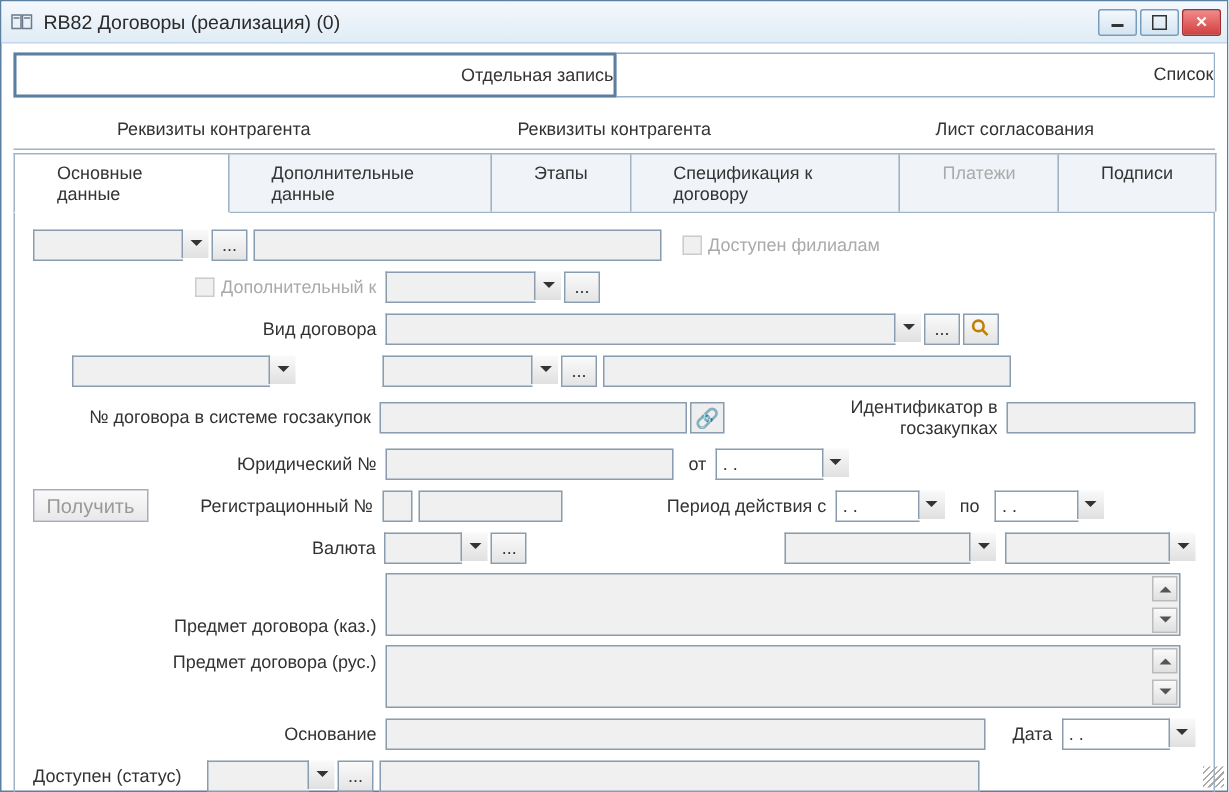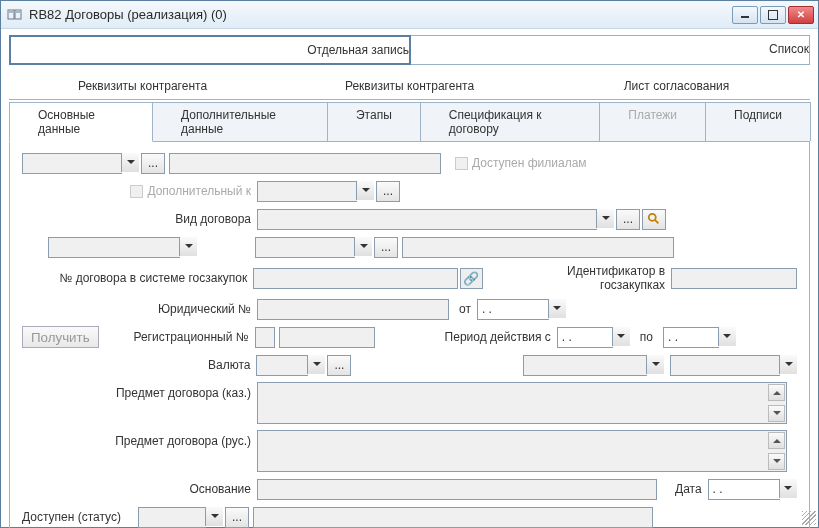--- a/index.html
+++ b/index.html
@@ -205,21 +205,21 @@
           <div class="fld input" style="width:124px"></div>
             <div class="drop"></div>
         </div>
         <div style="width:6px"></div>
         <div class="comboWrap">
           <div class="fld input" style="width:110px"></div>
             <div class="drop"></div>
         </div>
       </div>
 
-      <div class="row" style="align-items:flex-start">
+      <div class="row" style="align-items:flex-end">
         <div class="label" style="width:235px;padding-top:4px">Предмет договора (каз.)</div>
         <div class="txtarea" style="width:530px;height:42px">
           <div class="sb-up"></div>
           <div class="sb-dn"></div>
         </div>
       </div>
 
       <div class="row" style="align-items:flex-start">
         <div class="label" style="width:235px;padding-top:4px">Предмет договора (рус.)</div>
         <div class="txtarea" style="width:530px;height:42px">

